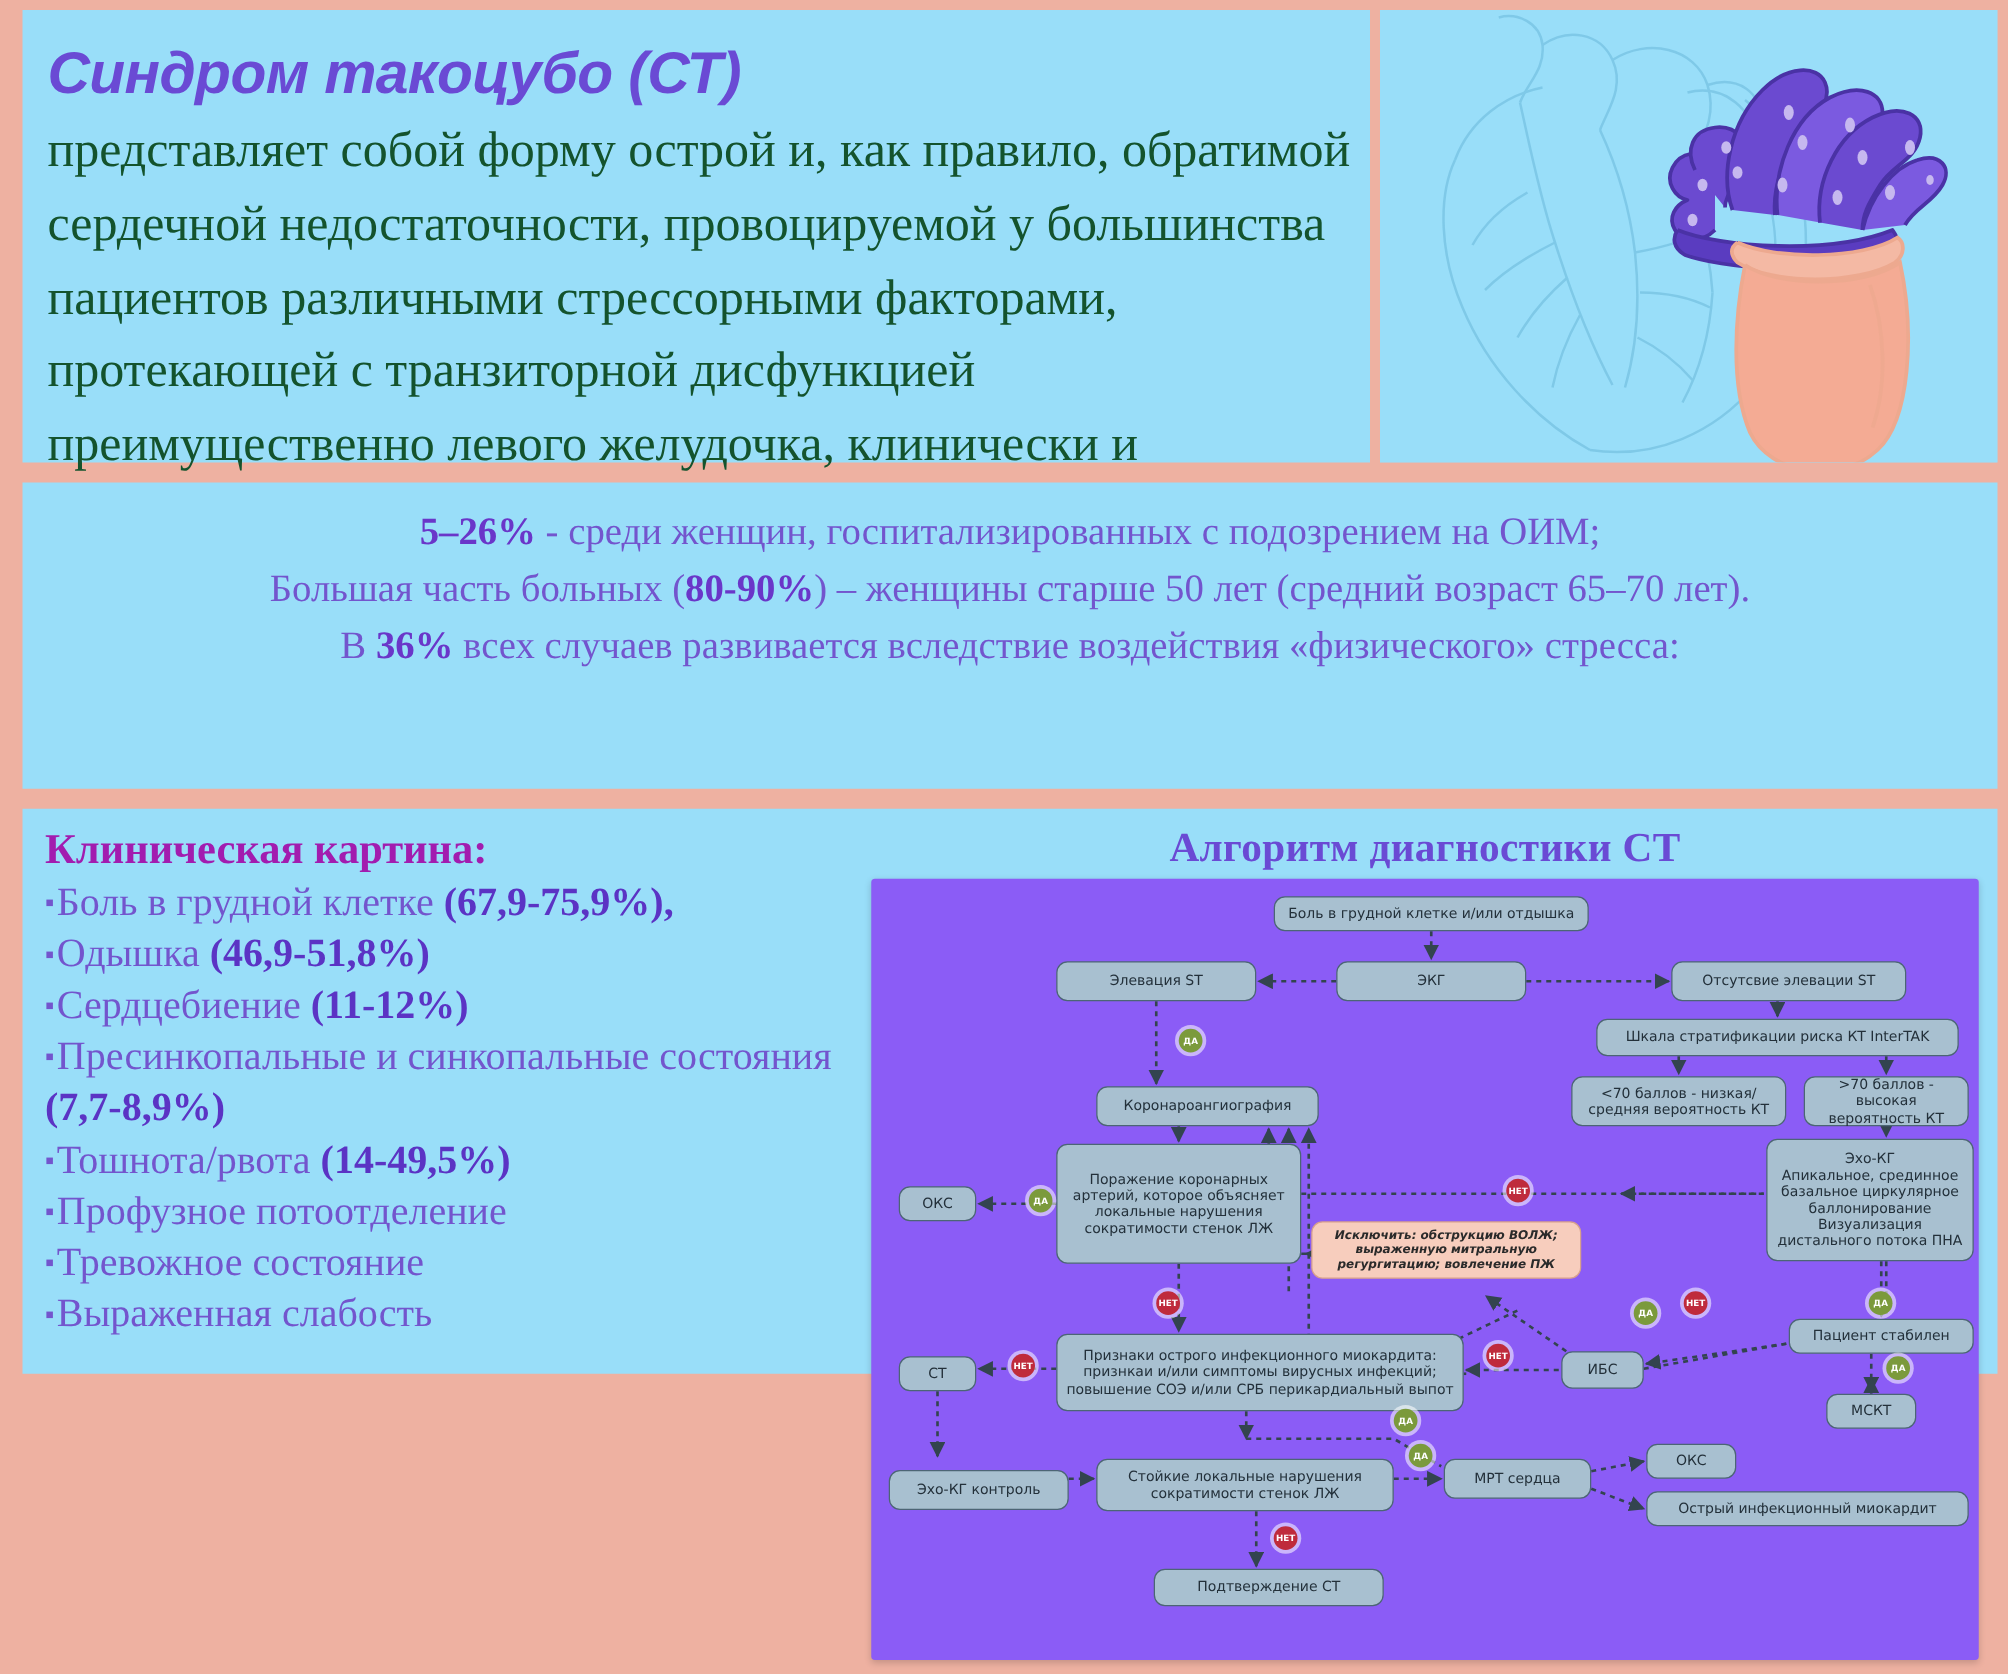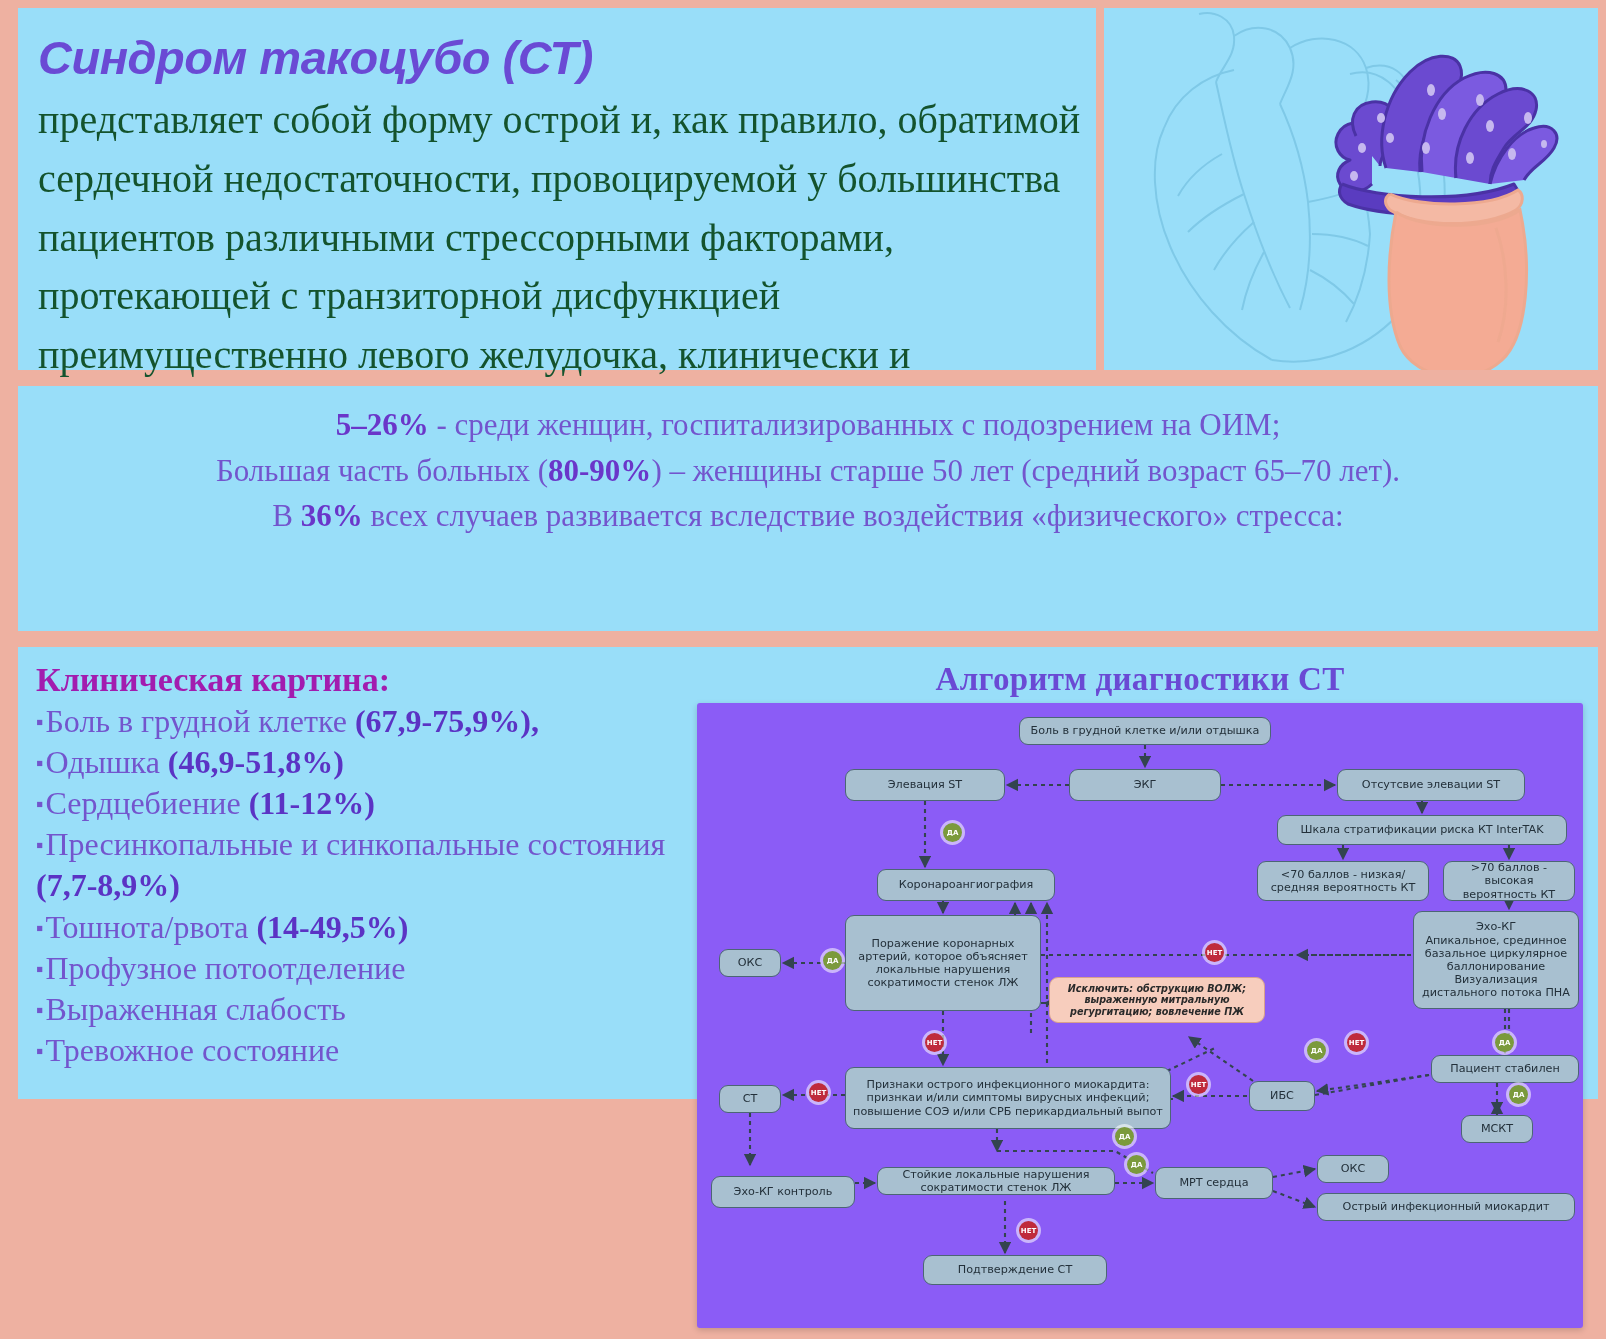--- a/index.html
+++ b/index.html
@@ -169,22 +169,22 @@
 
   <div id="clin">
     <div id="clin-title">Клиническая картина:</div>
     <div id="clin-list">
         <div class="clin-item"><span class="bullet">▪</span><span>Боль в грудной клетке </span><b>(67,9-75,9%),</b></div>
         <div class="clin-item"><span class="bullet">▪</span><span>Одышка </span><b>(46,9-51,8%)</b></div>
         <div class="clin-item"><span class="bullet">▪</span><span>Сердцебиение </span><b>(11-12%)</b></div>
         <div class="clin-item"><span class="bullet">▪</span><span>Пресинкопальные и синкопальные состояния </span><b>(7,7-8,9%)</b></div>
         <div class="clin-item"><span class="bullet">▪</span><span>Тошнота/рвота </span><b>(14-49,5%)</b></div>
         <div class="clin-item"><span class="bullet">▪</span><span>Профузное потоотделение</span></div>
+        <div class="clin-item"><span class="bullet">▪</span><span>Тревожное состояние</span></div>
         <div class="clin-item"><span class="bullet">▪</span><span>Выраженная слабость</span></div>
-        <div class="clin-item"><span class="bullet">▪</span><span>Тревожное состояние</span></div>
       </div>
   </div>
 
   <div id="algo-wrap">
     <div id="algo-title">Алгоритм диагностики СТ</div>
     <div id="algo-card">
       <svg id="flow" viewBox="0 0 886 625">
         <defs>
           <marker id="ah" markerWidth="7" markerHeight="7" refX="5.4" refY="3" orient="auto">
             <path d="M0,0 L6,3 L0,6 z" fill="#33444f"></path>
@@ -313,21 +313,21 @@
           </div>
           <div class="nodelbl" style="left: 22px; top: 382px; width: 62px; height: 28px;">
             <span style="white-space: pre-line;">СТ</span>
           </div>
           <div class="nodelbl" style="left: 764px; top: 412px; width: 72px; height: 28px;">
             <span style="white-space: pre-line;">МСКТ</span>
           </div>
           <div class="nodelbl" style="left: 14px; top: 473px; width: 144px; height: 32px;">
             <span style="white-space: pre-line;">Эхо-КГ контроль</span>
           </div>
-          <div class="nodelbl" style="left: 180px; top: 464px; width: 238px; height: 28px;">
+          <div class="nodelbl" style="left: 180px; top: 464px; width: 238px; height: 42px;">
             <span style="white-space: pre-line;">Стойкие локальные нарушения сократимости стенок ЛЖ</span>
           </div>
           <div class="nodelbl" style="left: 458px; top: 464px; width: 118px; height: 32px;">
             <span style="white-space: pre-line;">МРТ сердца</span>
           </div>
           <div class="nodelbl" style="left: 620px; top: 452px; width: 72px; height: 28px;">
             <span style="white-space: pre-line;">ОКС</span>
           </div>
           <div class="nodelbl" style="left: 620px; top: 490px; width: 258px; height: 28px;">
             <span style="white-space: pre-line;">Острый инфекционный миокардит</span>

